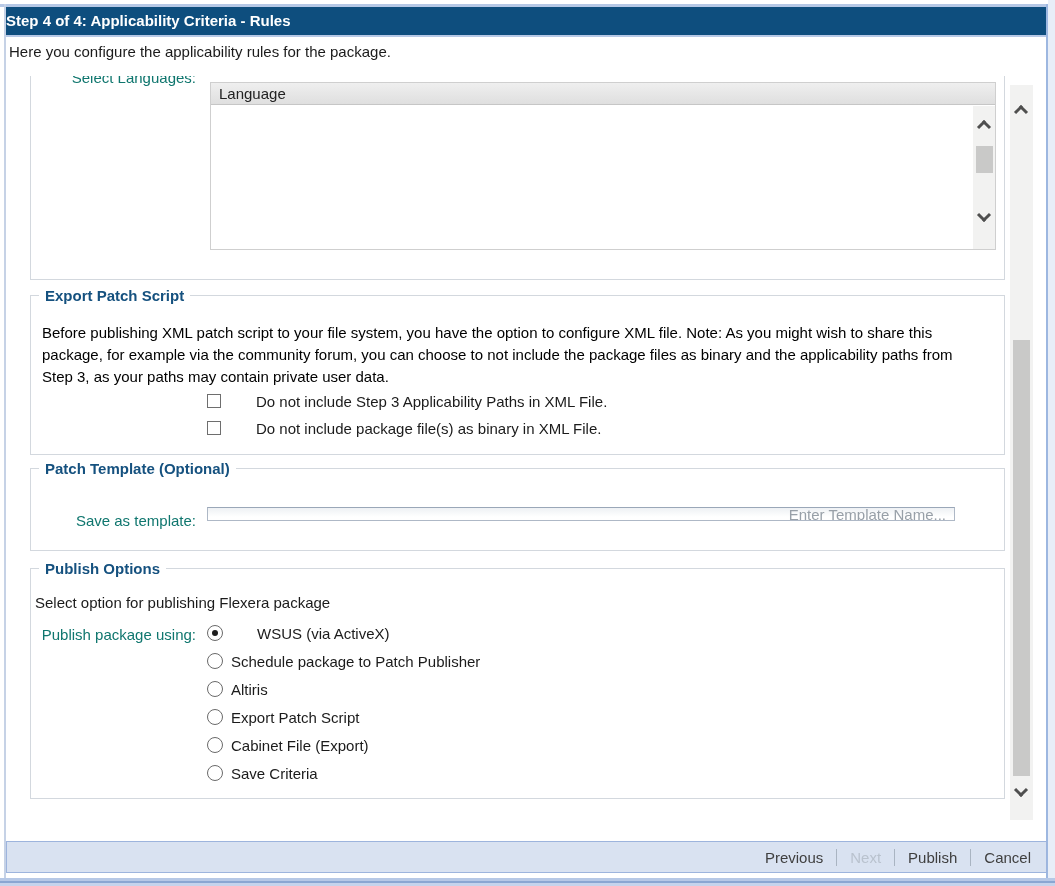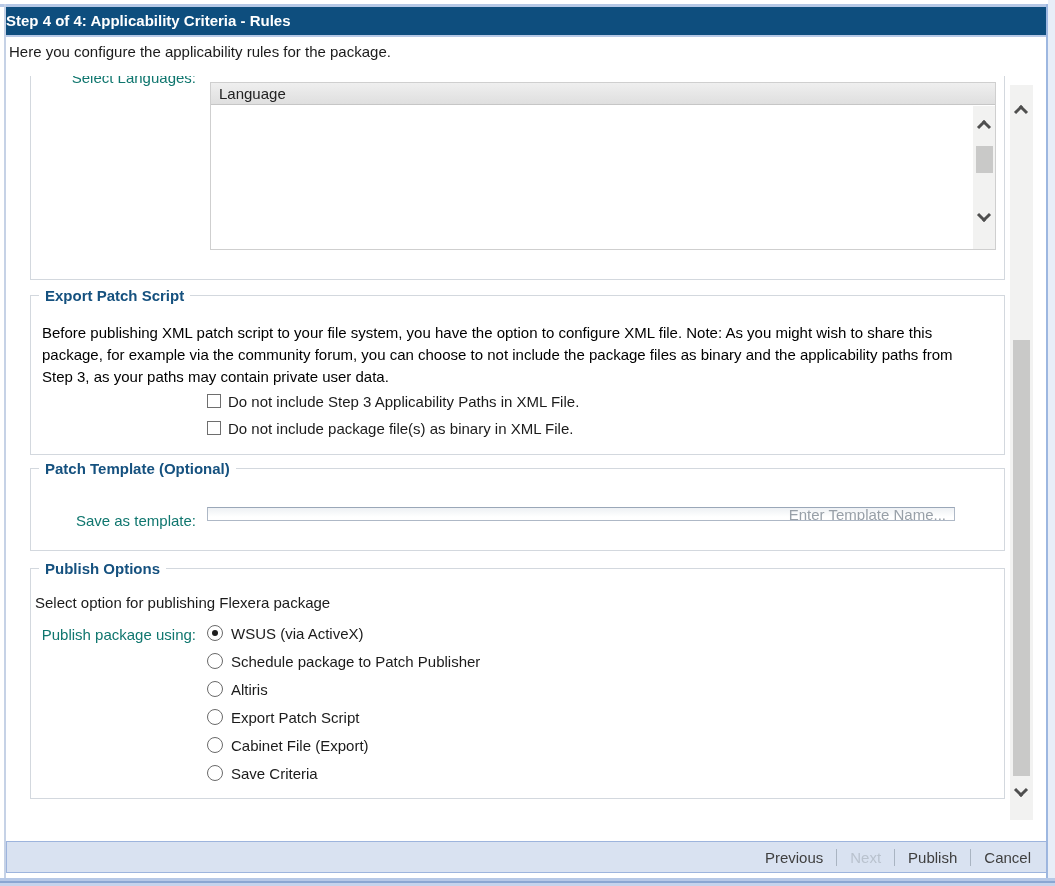--- a/index.html
+++ b/index.html
@@ -44,21 +44,21 @@
   .sb-thumb { position:absolute; left:3px; width:17px; background:#c9c9c8; }
   .chev { position:absolute; left:6px; width:10px; height:10px; }
   .chev.up   { border-left:3px solid #4f4f4f; border-top:3px solid #4f4f4f; transform:rotate(45deg); }
   .chev.down { border-right:3px solid #4f4f4f; border-bottom:3px solid #4f4f4f; transform:rotate(45deg); }
 
   .inner-sb { right:0; top:23px; width:22px; bottom:0; }
   .outer-sb { left:1010px; top:85px; width:23px; height:735px; }
 
   .para { position:absolute; font-size:15px; line-height:22px; color:#000000; }
 
-  .check-row { position:absolute; display:flex; align-items:center; height:20px; }
+  .check-row { position:absolute; display:flex; align-items:center; height:20px;gap:28px; }
   .checkbox { width:14px; height:14px; border:1px solid #6e6e6e; background:#fff; margin-right:7px; flex:none; }
   .check-label { font-size:15px; color:#1b1b1b; white-space:nowrap; }
 
   .text-input { position:absolute; height:14px; border:1px solid #aeb8c6; border-top-color:#9aa7b8;
                 background:linear-gradient(#eef1f4 0px, #ffffff 9px); font-size:15px; padding:0 8px;
                 font-family:"Liberation Sans", sans-serif; color:#1b1b1b;text-align:right; }
   .text-input::placeholder { color:#98a0a8; opacity:1; }
 
   .radio-row { position:absolute; display:flex; align-items:center; height:20px; }
   .radio { width:16px; height:16px; border:1px solid #6a6a6a; border-radius:50%; background:#fff;
@@ -130,21 +130,21 @@
     </div>
     <div class="field-label" style="left:24px; top:436px; width:166px;">Save as template:</div>
     <input class="text-input" style="left: 201px; top: 431px; width: 748px;" type="text" placeholder="Enter Template Name...">
 
     <div class="groupbox" style="left:24px; top:492px; width:975px; height:231px;">
       <div class="gb-legend">Publish Options</div>
     </div>
     <div class="static-text" style="left:29px; top:518px;">Select option for publishing Flexera package</div>
     <div class="field-label" style="left:24px; top:550px; width:166px;">Publish package using:</div>
 
-    <div class="radio-row" style="left:201px; top:547px;">
+    <div class="radio-row" style="left:201px; top:547px;gap:26px;">
       <span class="radio checked"></span>
       <span class="radio-label">WSUS (via ActiveX)</span>
     </div>
     <div class="radio-row" style="left:201px; top:575px;">
       <span class="radio"></span>
       <span class="radio-label">Schedule package to Patch Publisher</span>
     </div>
     <div class="radio-row" style="left:201px; top:603px;">
       <span class="radio"></span>
       <span class="radio-label">Altiris</span>

